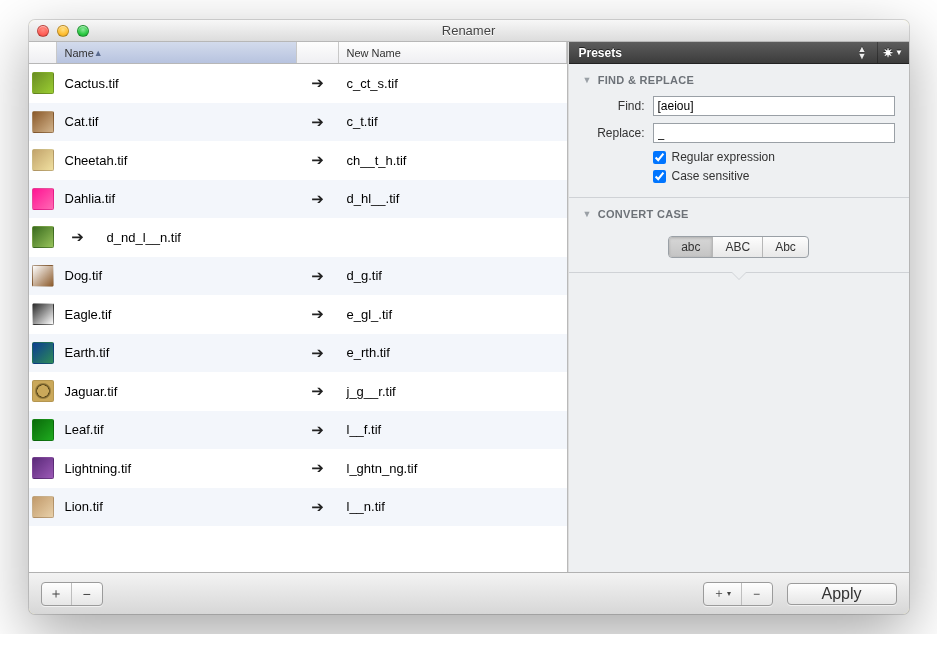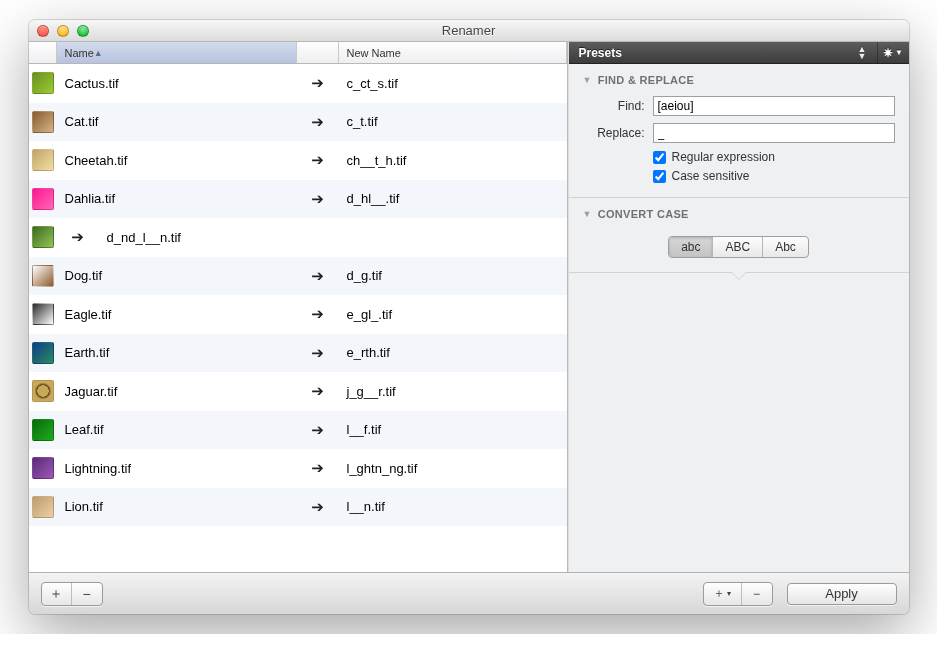--- a/index.html
+++ b/index.html
@@ -146,21 +146,21 @@
     display:flex;align-items:center;justify-content:center;
     border-right:1px solid #bdbdbd;
   }
   .btngrp button:last-child{border-right:none;}
   .btngrp.small button{ font-size:12px;}
   .spacer{flex:1;}
   .applybtn{
     width:110px; height:22px;
     border:1px solid #9b9b9b; border-radius:4px;
     background:linear-gradient(#fefefe,#e6e6e6);
-    font-size:13px; cursor:pointer; color:#333;
+    font-size:16px; cursor:pointer; color:#333;
     box-shadow: 0 1px 0 rgba(255,255,255,0.6);
   }
   .gearicon{ font-size:12px; }
   .dropcaret{ font-size:8px; margin-left:2px;}
 </style>
 </head>
 <body>
 
 <div class="window">
 

